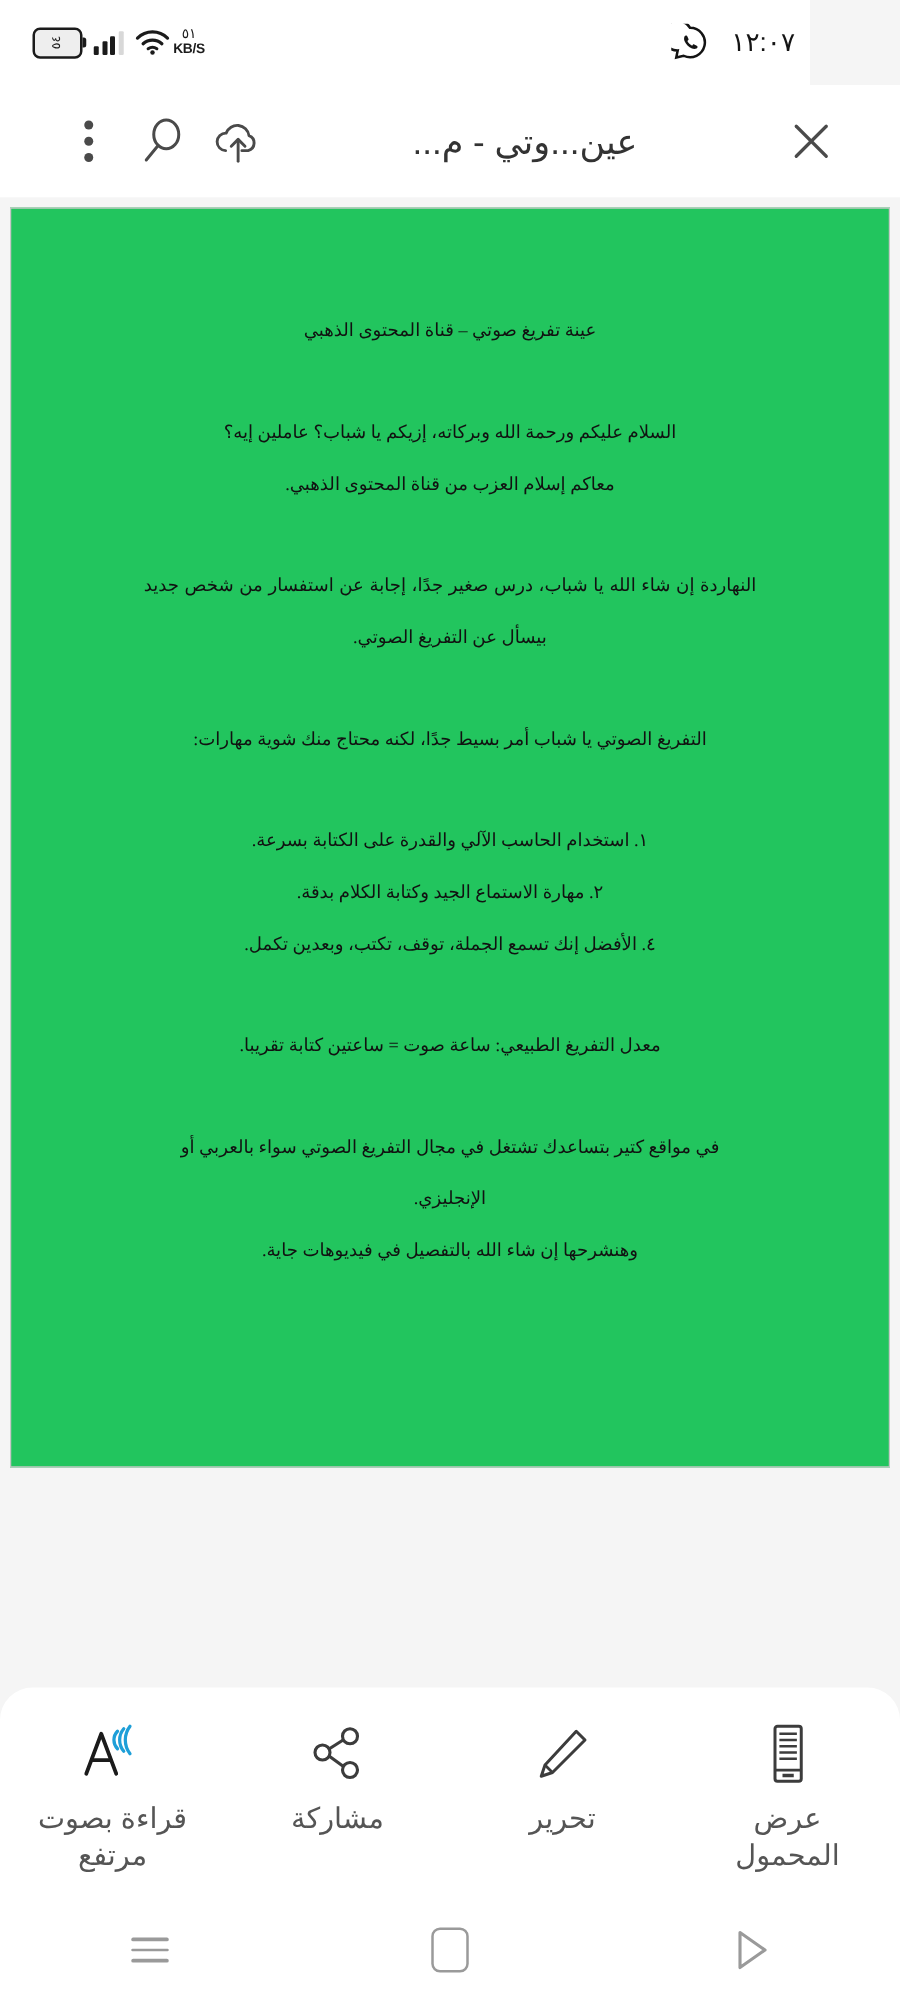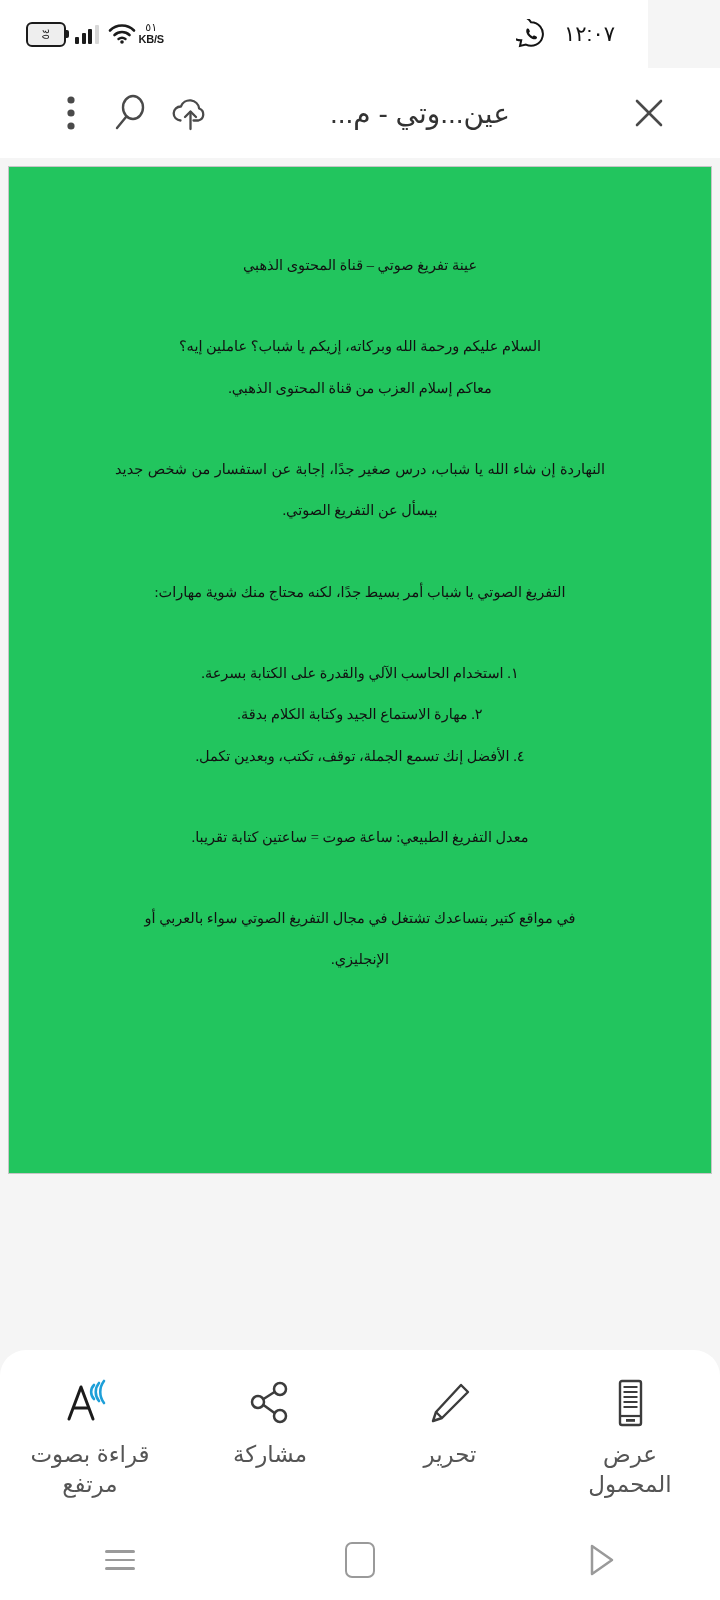--- a/index.html
+++ b/index.html
@@ -80,21 +80,21 @@
     flex-direction: column;
     align-items: center;
     line-height: 1.05;
     color: #1b1b1b;
   }
   .speed .n { font-size: 11px; }
   .speed .u { font-size: 11px; font-weight: bold; letter-spacing: -0.2px; }
 
   .status-right {
     position: absolute;
-    right: 33px;
+    right: 12px;
     top: 0;
     height: 68px;
     display: flex;
     align-items: center;
     gap: 18px;
   }
   .clock {
     font-size: 21px;
     color: #141414;
     letter-spacing: 0.5px;
@@ -333,20 +333,21 @@
     <p class="list-line">٢. مهارة الاستماع الجيد وكتابة الكلام بدقة.</p>
     <p class="list-line">٤. الأفضل إنك تسمع الجملة، توقف، تكتب، وبعدين تكمل.</p>
 
     <div class="spacer-md"></div>
 
     <p>معدل التفريغ الطبيعي: ساعة صوت = ساعتين كتابة تقريبا.</p>
 
     <div class="spacer-md"></div>
 
     <p>في مواقع كتير بتساعدك تشتغل في مجال التفريغ الصوتي سواء بالعربي أو الإنجليزي.</p>
+    <p>وهنشرحها إن شاء الله بالتفصيل في فيديوهات جاية.</p>
 
   </div>
 </div>
 
 <div class="bottom-sheet">
 
   <div class="bsheet-item">
     <div class="bsheet-icon">
       <svg width="44" height="50" viewBox="0 0 44 50">
         <rect x="12" y="3" width="21" height="44" rx="2" fill="none" stroke="#3c3c3c" stroke-width="2.4"></rect>

